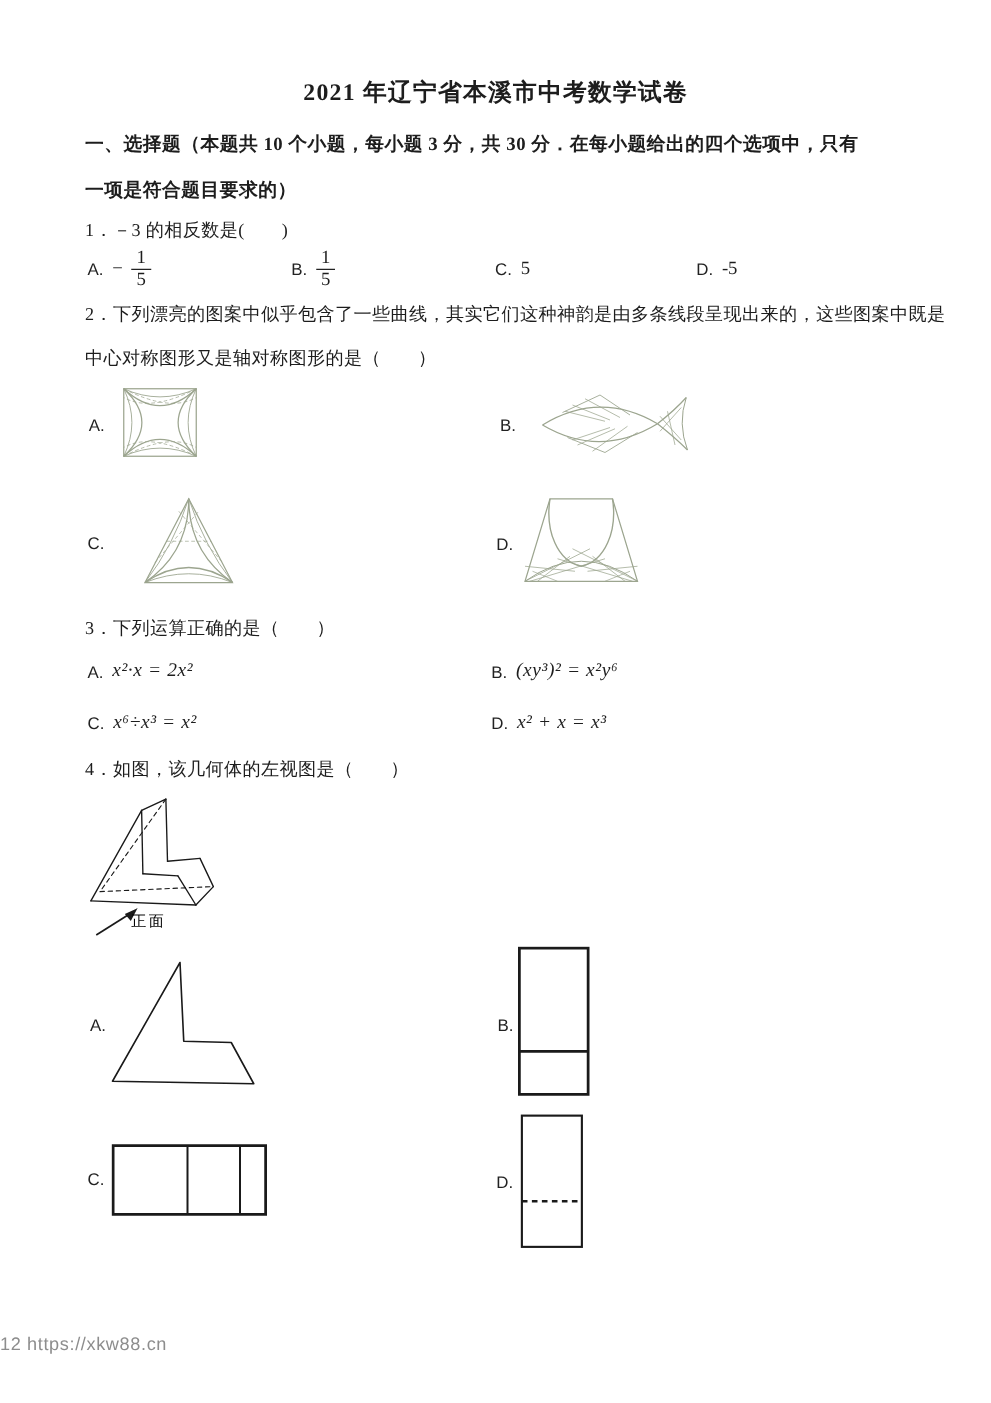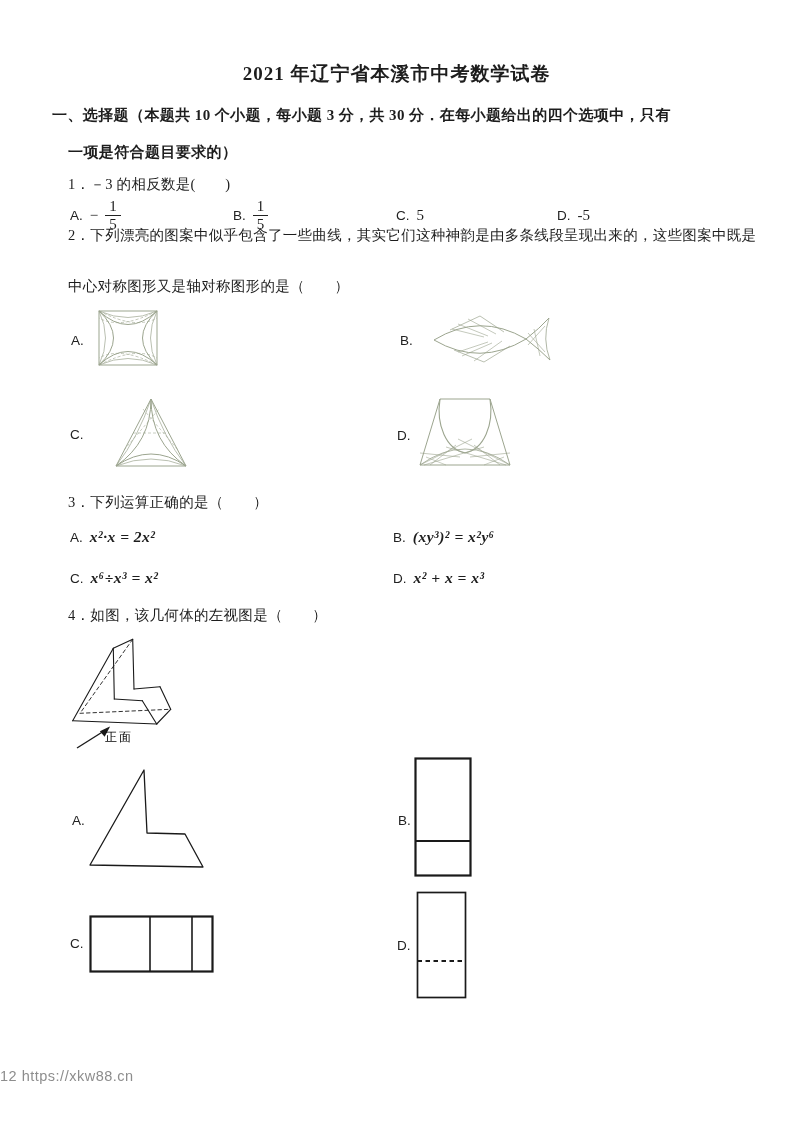--- a/index.html
+++ b/index.html
@@ -10,34 +10,34 @@
   .secline{font-size:15px;font-weight:bold;letter-spacing:0.4px;}
   .qtext{font-size:14.5px;letter-spacing:0.3px;}
   .optlabel{font-family:"Liberation Sans",sans-serif;font-size:13.5px;color:#222;}
   .optrow{display:flex;align-items:center;gap:7px;height:44px;}
   .optval{font-size:15px;font-family:"Liberation Serif",serif;}
   .frac{display:inline-flex;flex-direction:column;align-items:center;line-height:1.12;
         font-size:15px;font-family:"Liberation Serif",serif;}
   .frac .num{display:block;padding:0 4px;border-bottom:1.2px solid #222;}
   .frac .den{display:block;padding:0 4px;}
   .minus{font-size:15px;}
-  .formula{font-family:"Liberation Serif",serif;font-style:italic;font-size:15.5px;letter-spacing:0.5px;font-weight:bold;}
+  .formula{font-family:"Liberation Serif",serif;font-style:italic;font-size:15.5px;letter-spacing:0.5px;}
   .figlabel{font-size:12px;color:#000000;letter-spacing:2px;}
   .footer{width:100%;text-align:left;font-family:"Liberation Sans",sans-serif;
           font-size:14.5px;color:#8d8d8d;letter-spacing:0.5px;}
   svg{display:block;}
 </style>
 </head>
 <body>
 
 <div class="page">
 
   <div class="abs title" style="top:61px;left:0;">2021 年辽宁省本溪市中考数学试卷</div>
 
-  <div class="abs secline" style="left:52px;top:106px;">一、选择题（本题共 10 个小题，每小题 3 分，共 30 分．在每小题给出的四个选项中，只有</div>
+  <div class="abs secline" style="left:68px;top:106px;">一、选择题（本题共 10 个小题，每小题 3 分，共 30 分．在每小题给出的四个选项中，只有</div>
   <div class="abs secline" style="left:68px;top:143px;">一项是符合题目要求的）</div>
 
   <div class="abs qtext" style="left:68px;top:175px;">1．－3 的相反数是(　　)</div>
 
   <div class="abs optrow" style="left:70px;top:193px;">
     <span class="optlabel">A.</span>
     <span class="minus">−</span>
     <span class="frac">
       <span class="num">1</span>
       <span class="den">5</span>
@@ -52,21 +52,21 @@
   </div>
   <div class="abs optrow" style="left:396px;top:193px;">
     <span class="optlabel">C.</span>
     <span class="optval">5</span>
   </div>
   <div class="abs optrow" style="left:557px;top:193px;">
     <span class="optlabel">D.</span>
     <span class="optval">-5</span>
   </div>
 
-  <div class="abs qtext" style="left:68px;top:226px;">2．下列漂亮的图案中似乎包含了一些曲线，其实它们这种神韵是由多条线段呈现出来的，这些图案中既是</div>
+  <div class="abs qtext" style="left:68px;top:242px;">2．下列漂亮的图案中似乎包含了一些曲线，其实它们这种神韵是由多条线段呈现出来的，这些图案中既是</div>
   <div class="abs qtext" style="left:68px;top:277px;">中心对称图形又是轴对称图形的是（　　）</div>
 
   <div class="abs optlabel" style="left:71px;top:333px;">A.</div>
   <svg class="abs" style="left:96px;top:308px;" width="64" height="60" viewBox="0 0 64 60">
     <g stroke="#9ca58f" fill="none" stroke-width="1">
       <rect x="3" y="3" width="58" height="54"></rect>
       <path d="M3 3 Q32 30 61 3"></path>
       <path d="M3 57 Q32 30 61 57"></path>
       <path d="M3 3 Q32 30 3 57"></path>
       <path d="M61 3 Q32 30 61 57"></path>

